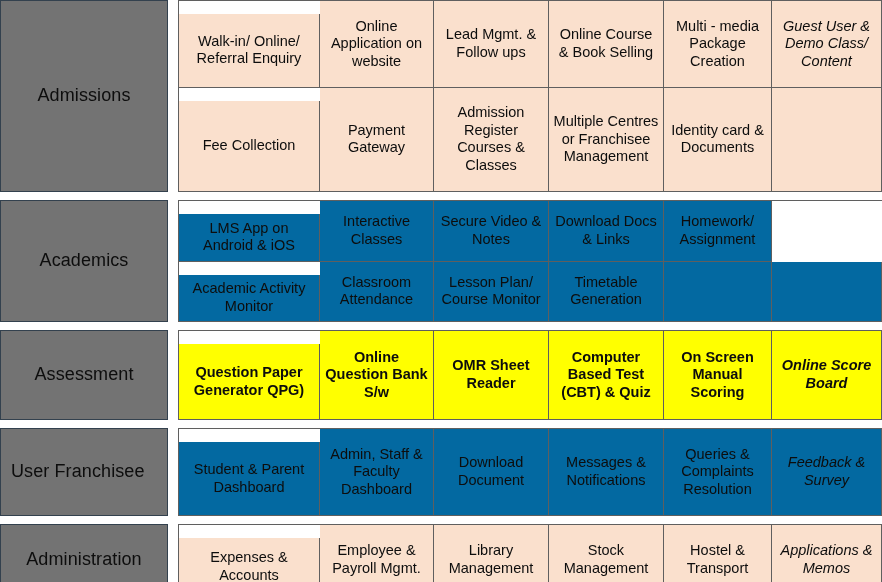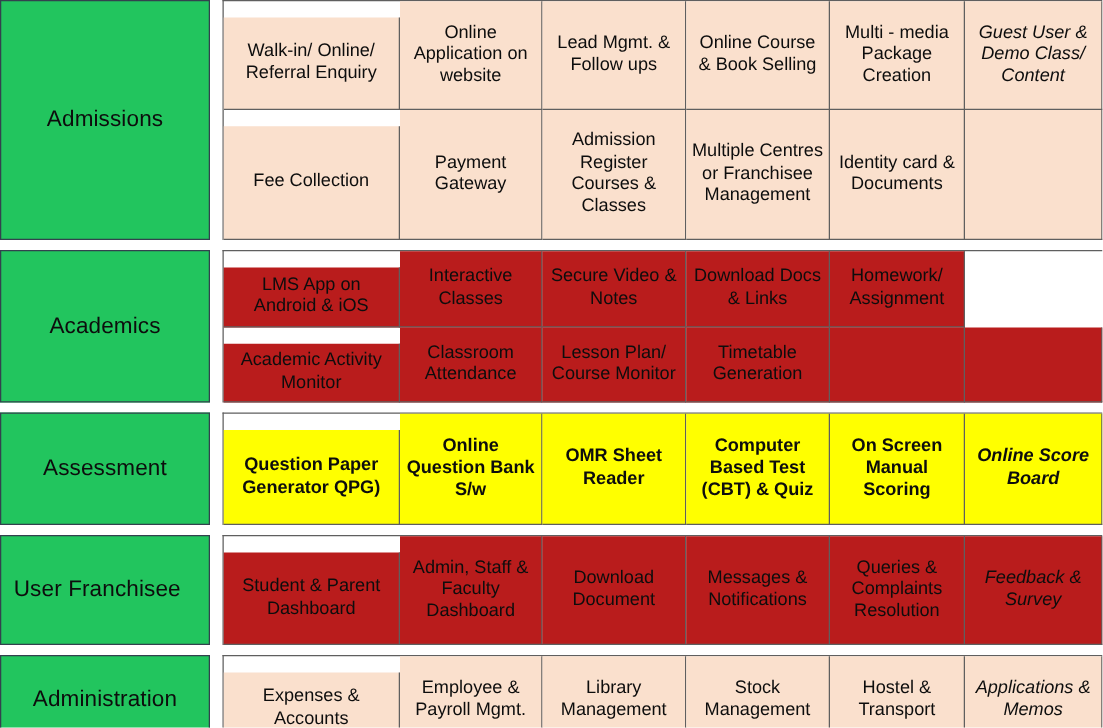--- a/index.html
+++ b/index.html
@@ -30,21 +30,21 @@
   }
 
   
   .band + .band { margin-top: 8px; }
 
   .cat-cell {
     width: 168px;
     min-width: 168px;
     box-sizing: border-box;
     border: 1px solid #33414e;
-    background: #22c55e;
+    background: #737373;
     display: flex;
     align-items: center;
     justify-content: center;
     font-size: 18px;
     line-height: 1.18;
     letter-spacing: 0.1px;
     color: #0d0d0d;
     padding: 2px 6px;
     text-align: center;
   }
@@ -92,21 +92,21 @@
   
   .c0 { width: 141px; min-width: 141px; margin-top: 13px; }
   .c1 { width: 114px; min-width: 114px; }
   .c2 { width: 115px; min-width: 115px; }
   .c3 { width: 115px; min-width: 115px; }
   .c4 { width: 108px; min-width: 108px; }
   .c5 { flex: 1 1 auto; font-style: italic; }
 
   
   .peach  { background: #fae0cd; }
-  .blue   { background: #b91c1c; }
+  .blue   { background: #0369a1; }
   .yellow { background: #ffff00; }
   .yellow .lbl { font-weight: 700; }
 
   .lbl { display: block; }
 </style>
 </head>
 <body>
 
 <div id="matrix">
 

